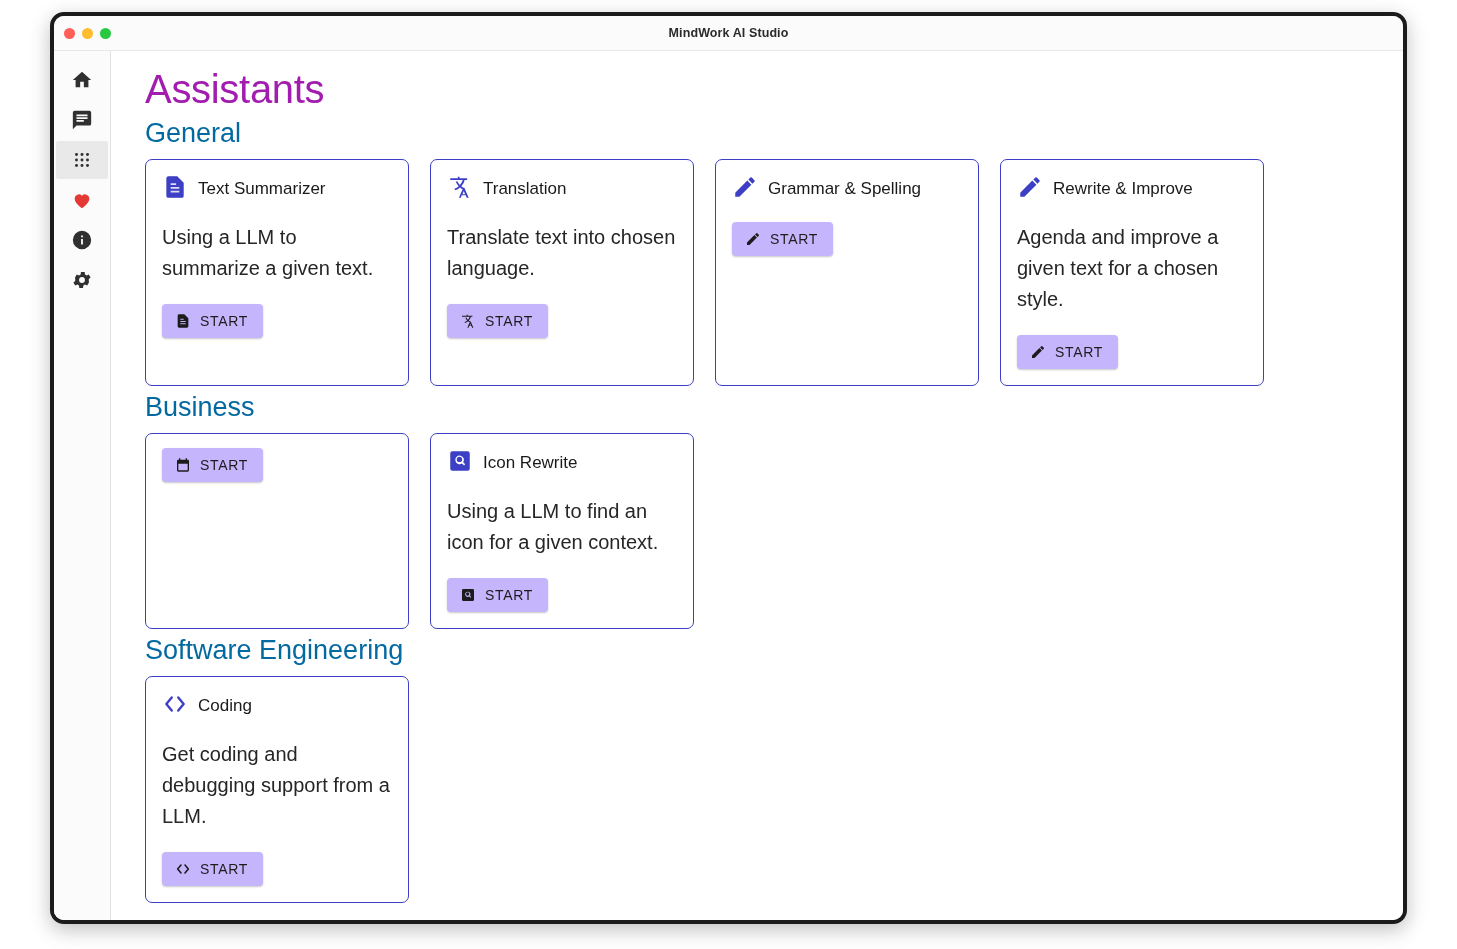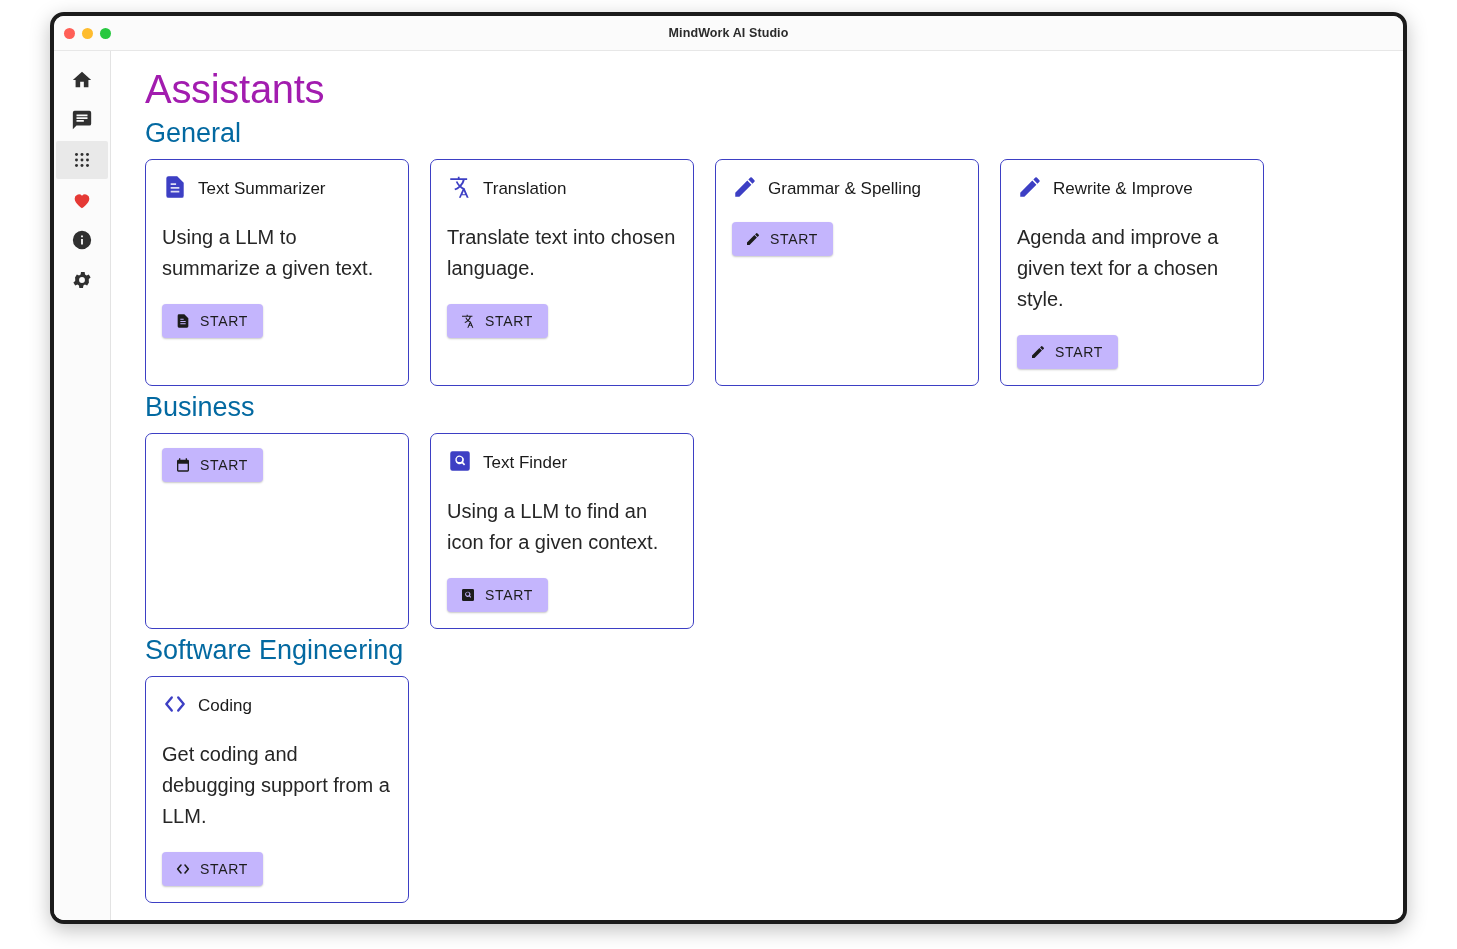--- a/index.html
+++ b/index.html
@@ -338,21 +338,21 @@
           </button>
         </div>
 
         <div class="card">
           <div class="card-head">
             <span>
               <svg width="26" height="26" viewBox="0 0 24 24" fill="#3d3fc4">
                   <path d="M19 3H5a2 2 0 0 0-2 2v14a2 2 0 0 0 2 2h14a2 2 0 0 0 2-2V5a2 2 0 0 0-2-2zm-3.3 13.1-1.8-1.8a4 4 0 1 1 1.1-1.1l1.8 1.8zM11.5 8a2.5 2.5 0 1 0 0 5 2.5 2.5 0 0 0 0-5z"></path>
                 </svg>
             </span>
-            <span class="card-title">Text Finder</span>
+            <span class="card-title">Icon Rewrite</span>
           </div>
           <div class="card-desc">Using a LLM to find an icon for a given context.</div>
           <button class="start-btn">
             <span>
               <svg width="16" height="16" viewBox="0 0 24 24" fill="#1c1c1c">
                   <path d="M19 3H5a2 2 0 0 0-2 2v14a2 2 0 0 0 2 2h14a2 2 0 0 0 2-2V5a2 2 0 0 0-2-2zm-3.3 13.1-1.8-1.8a4 4 0 1 1 1.1-1.1l1.8 1.8zM11.5 8a2.5 2.5 0 1 0 0 5 2.5 2.5 0 0 0 0-5z"></path>
                 </svg>
             </span>
             <span>START</span>
           </button>

